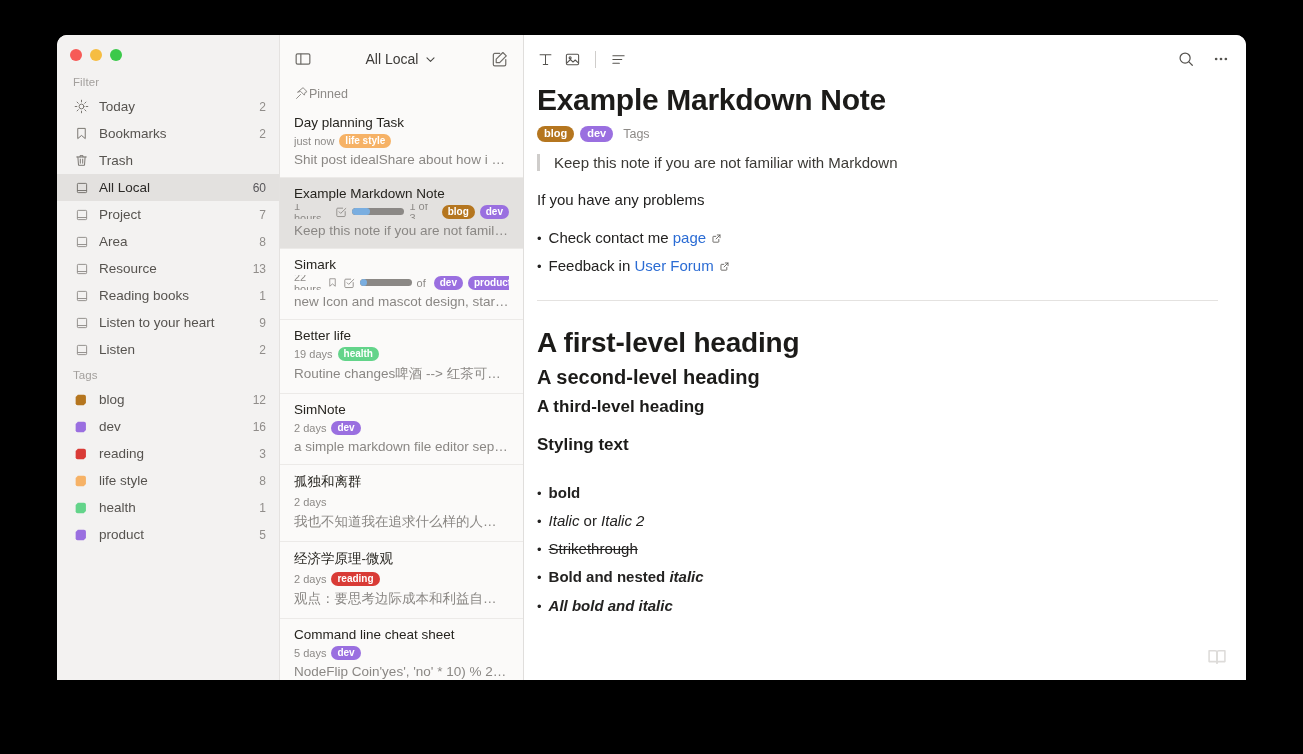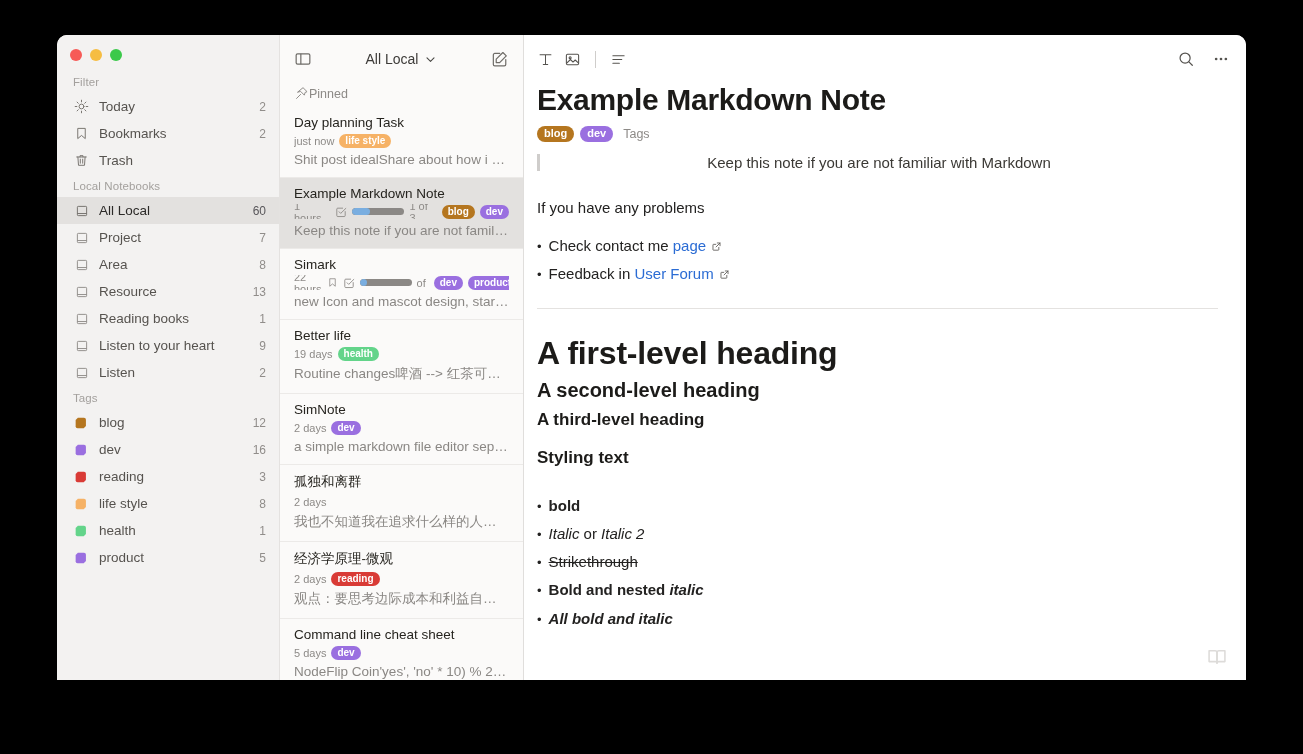--- a/index.html
+++ b/index.html
@@ -178,33 +178,33 @@
     color: #1c1b19;
     letter-spacing: -0.3px;
     margin-bottom: 9px;
   }
   .tagline { display: flex; align-items: center; gap: 6px; margin-bottom: 12px; }
   .tagline .tags-word { font-size: 12.5px; color: #8d8a87; margin-left: 4px; }
   .chip.lg { font-size: 11px; padding: 2px 7px 3px 7px; border-radius: 8px; }
 
   blockquote.q {
     border-left: 3px solid #cfcdcb;
+    padding-left: 14px;
     font-size: 15px;
     color: #3b3935;
-    margin-bottom: 28px;
-    text-align: center;
+    margin-bottom: 20px;
   }
   .para { font-size: 15px; color: #232221; margin-bottom: 18px; }
   .mdlist { list-style: none; font-size: 15px; color: #232221; }
   .mdlist li { margin-bottom: 5px; line-height: 1.55; }
   .mdlist li::before { content: "\2022"; color: #232221; margin-right: 7px; font-size: 13px; }
   a.lk { color: #2b6cd4; text-decoration: none; }
   .extico { display: inline-block; margin-left: 5px; vertical-align: -1px; }
   hr.rule { border: none; border-top: 1px solid #e4e2e0; margin: 22px 0 26px 0; }
-  .h1b { font-size: 32px; font-weight: bold; color: #1c1b19; margin-bottom: 7px; letter-spacing: -0.2px; }
+  .h1b { font-size: 28px; font-weight: bold; color: #1c1b19; margin-bottom: 7px; letter-spacing: -0.2px; }
   .h2b { font-size: 20px; font-weight: bold; color: #1c1b19; margin-bottom: 4px; }
   .h3b { font-size: 17px; font-weight: bold; color: #1c1b19; margin-bottom: 18px; margin-top: 8px; }
   .h4b { font-size: 17px; font-weight: bold; color: #1c1b19; margin-bottom: 26px; }
   .strike { text-decoration: line-through; }
 
   #bookmode {
     position: absolute;
     right: 18px; bottom: 12px;
     color: #dddbd9;
   }
@@ -249,21 +249,20 @@
     <div class="side-row">
       <span class="ico">
         <svg width="15" height="15" viewBox="0 0 20 20" fill="none" stroke="#77746f" stroke-width="1.3" stroke-linecap="round" stroke-linejoin="round">
           <path d="M3.6 5.3h12.8M8 5.3V3.6h4v1.7M5.2 5.3l.8 11.1h8l.8-11.1M8.4 8.2v5.4M11.6 8.2v5.4"></path>
         </svg>
       </span>
       <span class="lbl">Trash</span>
       <span class="cnt"></span>
     </div>
 
-    <div class="section-label">Local Notebooks</div>
 
     <div class="side-row selected">
       <span class="ico">
         <svg width="14" height="14" viewBox="0 0 20 20" fill="none" stroke="#6d6a66" stroke-width="1.3" stroke-linejoin="round">
           <rect x="3.4" y="3.4" width="13.2" height="13.2" rx="1.2"></rect>
           <path d="M3.4 13.6h13.2"></path>
         </svg>
       </span>
       <span class="lbl">All Local</span>
       <span class="cnt">60</span>

